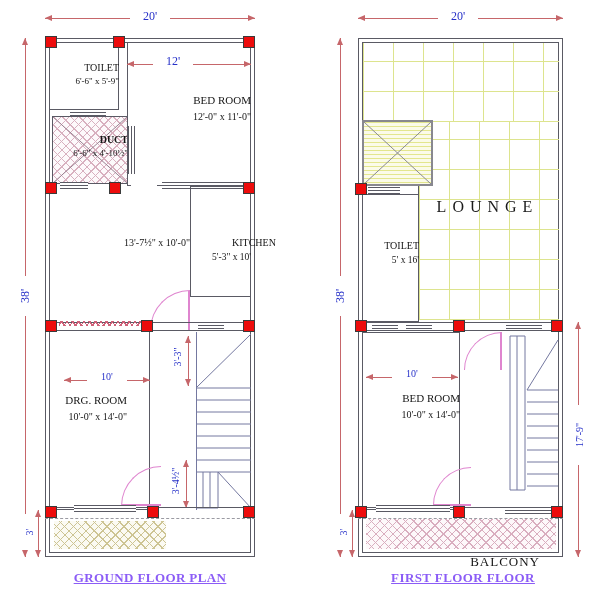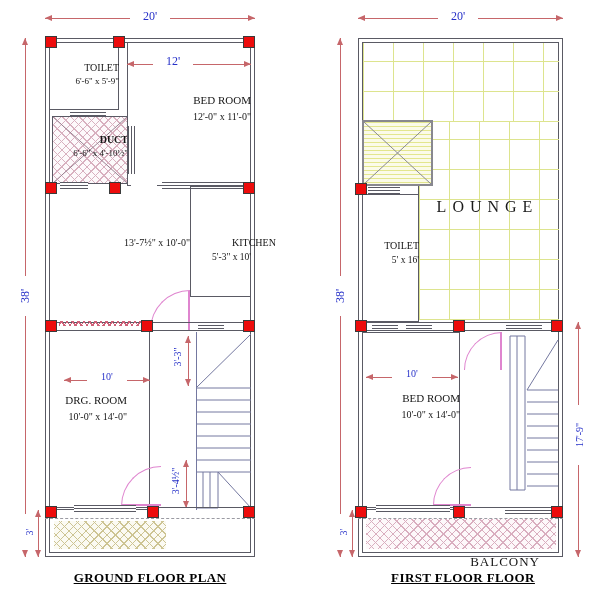--- a/index.html
+++ b/index.html
@@ -44,21 +44,21 @@
       repeating-linear-gradient(45deg,transparent 0 5px,#cdc493 5px 6px),
       repeating-linear-gradient(135deg,transparent 0 5px,#cdc493 5px 6px),#fbfaf2;}
   .hatch-balcony{position:absolute;background:
       repeating-linear-gradient(45deg,transparent 0 5px,#d9aebf 5px 6px),
       repeating-linear-gradient(135deg,transparent 0 5px,#d9aebf 5px 6px),#fdf8fa;}
   .grid{position:absolute;background-image:
       repeating-linear-gradient(0deg,#dde48e 0 1px,transparent 1px 30px),
       repeating-linear-gradient(90deg,#dde48e 0 1px,transparent 1px 30px);}
   .shaft{position:absolute;border:2px solid #88888f;box-sizing:border-box;background:
       repeating-linear-gradient(180deg,#e3e68e 0 1px,#fbfbe9 1px 4px);}
-  .title{position:absolute;font-weight:bold;font-size:13px;color:#000000;text-align:center;
+  .title{position:absolute;font-weight:bold;font-size:13px;color:#8b5cf6;text-align:center;
       text-decoration:underline;letter-spacing:.4px;}
   .terrace-name{position:absolute;font-size:16px;letter-spacing:6px;color:#1a1a1a;text-align:center;}
   svg.lines{position:absolute;overflow:visible;}
 </style>
 </head>
 <body>
 
 <div id="canvas">
 
   <div>

